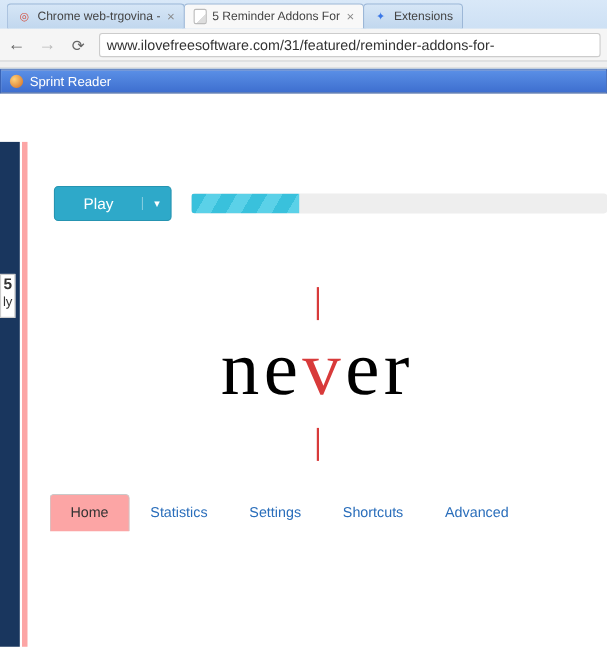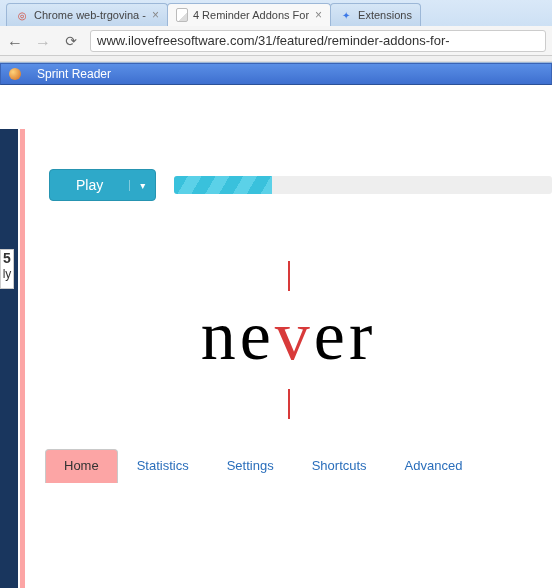--- a/index.html
+++ b/index.html
@@ -23,21 +23,21 @@
   .nav-btn.disabled { color: #bbb; }
   .reload { font-size: 14px; color: #666; }
   .omnibox { flex: 1; height: 22px; border: 1px solid #ccc; border-radius: 3px; background: #fff; display: flex; align-items: center; padding: 0 6px; font-size: 13px; color: #555; overflow: hidden; white-space: nowrap; }
   .omnibox .host { color: #333; }
 
   
   .hint-row { height: 6px; background: #f0f0f0; border-bottom: 1px solid #ddd; }
 
   
   .app-window { position: relative; margin: 0; }
-  .titlebar { height: 22px; background: linear-gradient(#5a8fe6, #3e6fcf); color: #fff; font-size: 12px; display: flex; align-items: center; padding: 0 8px; gap: 16px; border: 1px solid #3a64b6; border-bottom: 1px solid #2b5197; }
+  .titlebar { height: 22px; background: linear-gradient(#5a8fe6, #3e6fcf); color: #fff; font-size: 12px; display: flex; align-items: center; padding: 0 8px; gap: 6px; border: 1px solid #3a64b6; border-bottom: 1px solid #2b5197; }
   .titlebar .app-icon { width: 12px; height: 12px; border-radius: 50%; background: radial-gradient(circle at 4px 4px, #ffd27a, #d2691e); flex-shrink: 0; }
 
   .app-body { background: #fff; padding: 0; position: relative; }
   
   .left-bg { position: absolute; left: 0; top: 0; bottom: 0; width: 18px; background: #19365e; z-index: 0; }
   .left-strip { position: absolute; left: 0; top: 120px; width: 14px; height: 40px; background: #fff; border: 1px solid #ccc; z-index: 1; font-size: 12px; text-align: center; line-height: 16px; color: #333; }
   .left-strip .big { font-size: 14px; font-weight: bold; display: block; }
 
   .reader-card { position: relative; margin-left: 20px; background: #fff; min-height: 460px; z-index: 2; border-left: 5px solid #fca5a5; margin-top: 44px; }
 
@@ -68,21 +68,21 @@
 
 <div class="browser-top">
   <div class="tabstrip">
     <div class="tab inactive">
       <span class="favicon chrome">◎</span>
       <span class="tab-title">Chrome web-trgovina - </span>
       <span class="tab-close">×</span>
     </div>
     <div class="tab active">
       <span class="favicon page"></span>
-      <span class="tab-title">4 Reminder Addons For </span>
+      <span class="tab-title">5 Reminder Addons For </span>
       <span class="tab-close">×</span>
     </div>
     <div class="tab inactive">
       <span class="favicon ext">✦</span>
       <span class="tab-title">Extensions</span>
     </div>
   </div>
   <div class="toolbar">
     <span class="nav-btn">←</span>
     <span class="nav-btn disabled">→</span>

